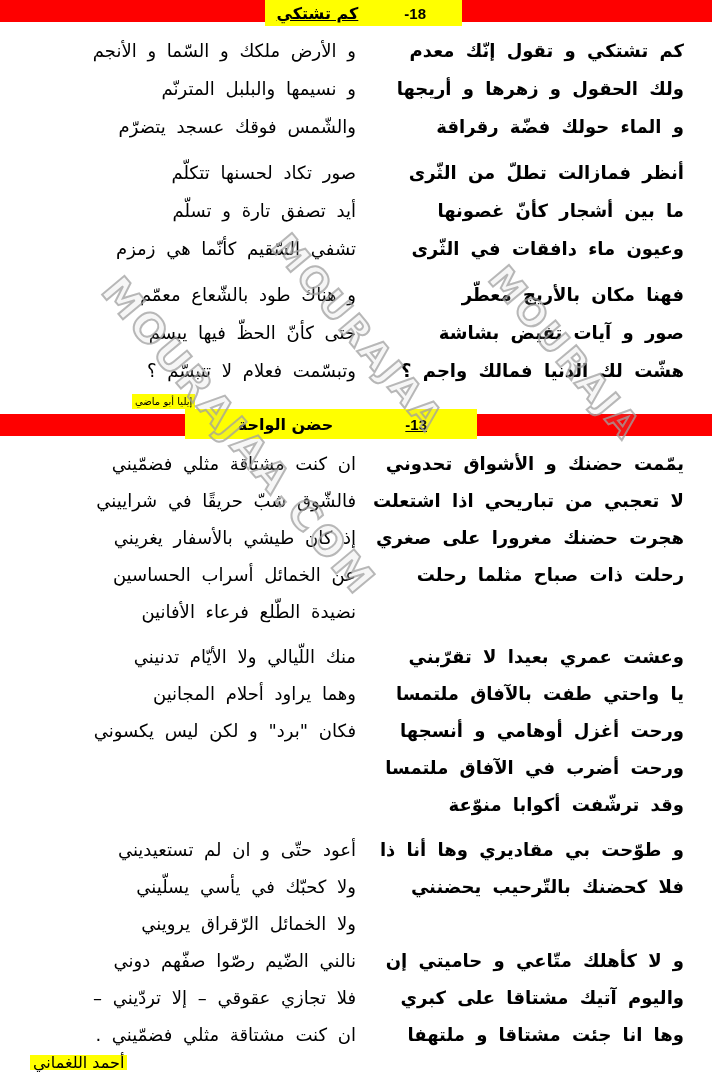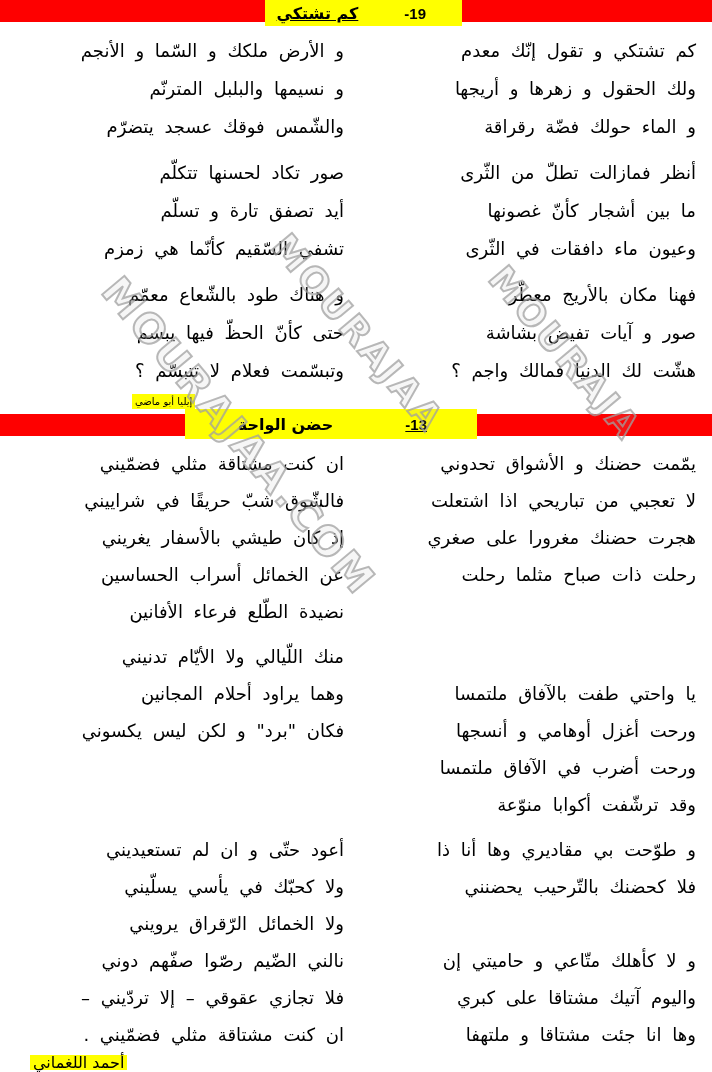--- a/index.html
+++ b/index.html
@@ -34,22 +34,22 @@
   .poem{position:relative;z-index:2;}
   #poem1{margin-top:6px;}
   #poem2{margin-top:6px;}
   .verse{position:relative;height:38px;line-height:38px;}
   #poem2 .verse{height:37px;line-height:37px;}
   .verse.stanza-gap{margin-top:8px;}
   .hem{
     position:absolute;top:0;white-space:nowrap;direction:rtl;
     font-size:18px;word-spacing:5px;
   }
-  .hem-r{right:16px;}
-  .hem-l{right:368px;}
+  .hem-r{right:28px;font-weight:bold;}
+  .hem-l{right:356px;}
   
   .author{
     display:inline-block;background:#ffff00;
     font-weight:normal;padding:0 3px;line-height:15px;
     direction:rtl;
   }
   #author1{font-size:10px;margin-left:132px;}
   #author2{font-size:16px;margin-left:30px;margin-top:2px;}
   
   .wm{
@@ -69,21 +69,21 @@
 
 <div id="page">
 
   <div class="wm" id="wm1">MOURAJAA.COM</div>
   <div class="wm" id="wm2">MOURAJAA</div>
   <div class="wm" id="wm3">MOURAJA</div>
 
   <div class="hdr" id="hdr1">
     <div class="redbar"></div>
     <div class="hl">
-      <span class="num">-19</span>
+      <span class="num">-18</span>
       <span class="ttl">كم تشتكي</span>
     </div>
   </div>
 
   <div class="poem" id="poem1">
       <div class="verse">
         <span class="hem hem-r">كم تشتكي و تقول إنّك معدم</span>
         <span class="hem hem-l">و الأرض ملكك و السّما و الأنجم</span>
       </div>
       <div class="verse">
@@ -146,20 +146,21 @@
         <span class="hem hem-l">إذ كان طيشي بالأسفار يغريني</span>
       </div>
       <div class="verse">
         <span class="hem hem-l">عن الخمائل أسراب الحساسين</span>
         <span class="hem hem-r">رحلت ذات صباح مثلما رحلت</span>
       </div>
       <div class="verse">
         <span class="hem hem-l">نضيدة الطّلع فرعاء الأفانين</span>
       </div>
       <div class="verse stanza-gap">
+        <span class="hem hem-r">وعشت عمري بعيدا لا تقرّبني</span>
         <span class="hem hem-l">منك اللّيالي ولا الأيّام تدنيني</span>
       </div>
       <div class="verse">
         <span class="hem hem-r">يا واحتي طفت بالآفاق ملتمسا</span>
         <span class="hem hem-l">وهما يراود أحلام المجانين</span>
       </div>
       <div class="verse">
         <span class="hem hem-r">ورحت أغزل أوهامي و أنسجها</span>
         <span class="hem hem-l">فكان "برد" و لكن ليس يكسوني</span>
       </div>

